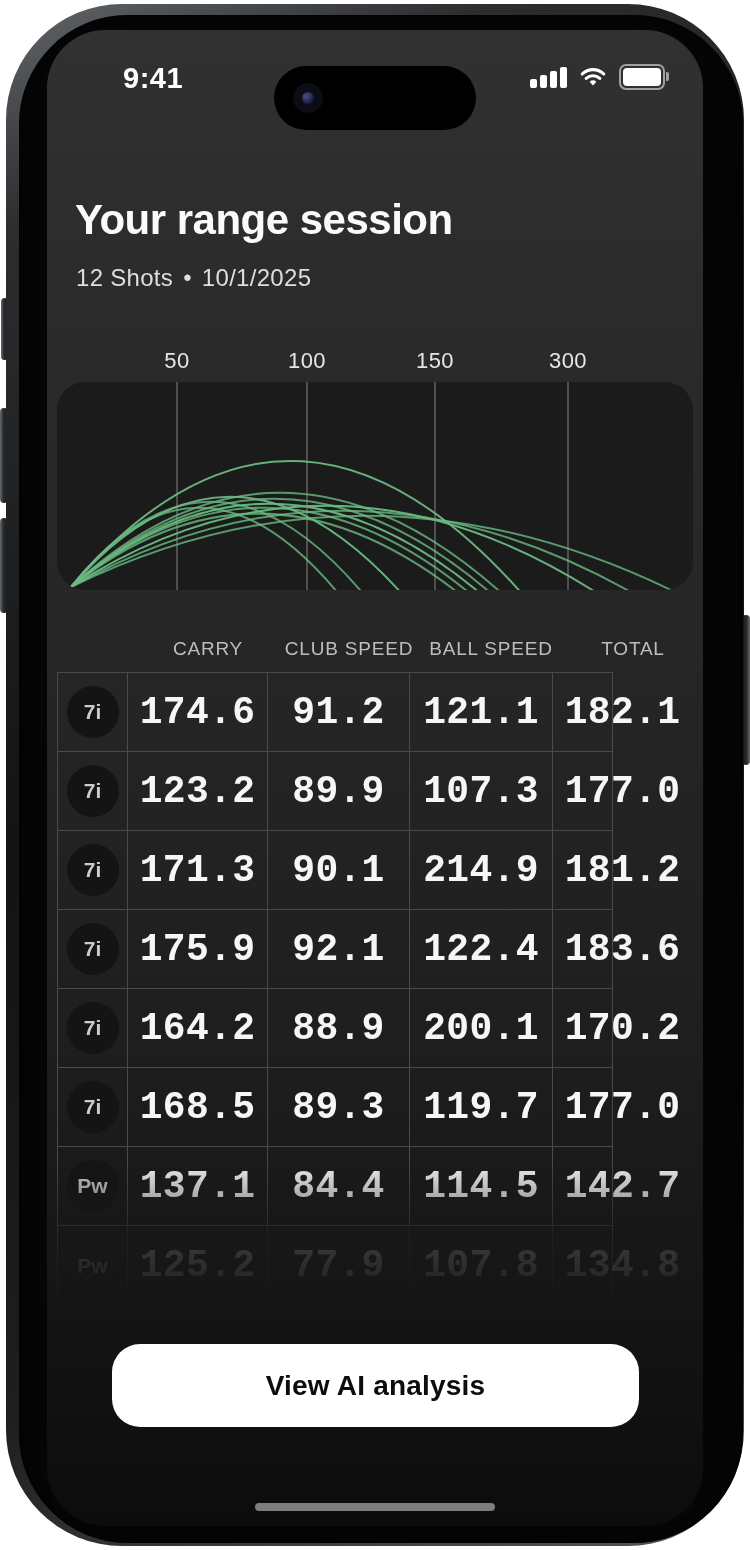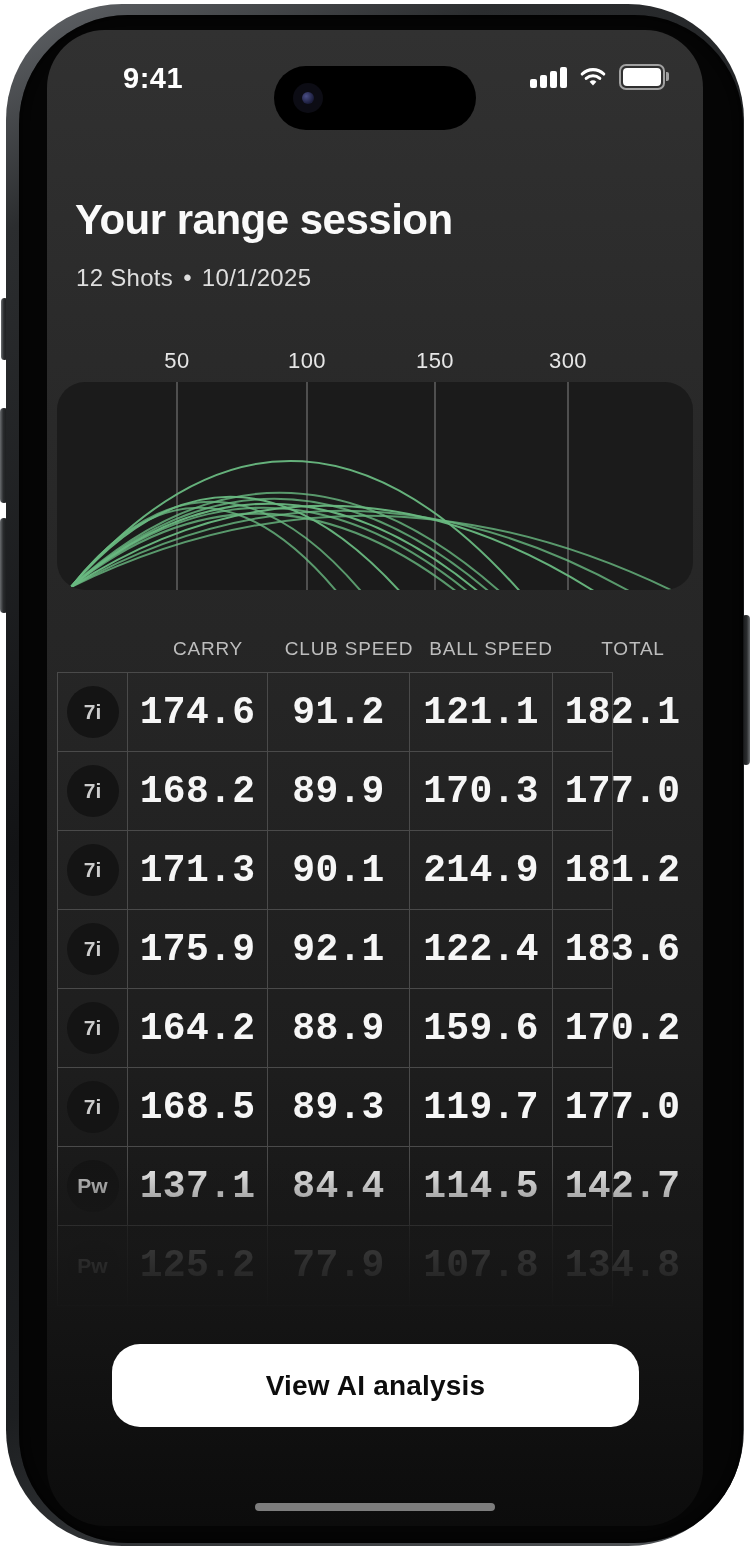--- a/index.html
+++ b/index.html
@@ -144,23 +144,23 @@
           </div>
           <div class="tcell num">174.6</div>
           <div class="tcell num">91.2</div>
           <div class="tcell num">121.1</div>
           <div class="tcell num">182.1</div>
         </div>
         <div class="trow">
           <div class="tcell">
             <div class="club-badge">7i</div>
           </div>
-          <div class="tcell num">168.2</div>
+          <div class="tcell num">123.2</div>
           <div class="tcell num">89.9</div>
-          <div class="tcell num">170.3</div>
+          <div class="tcell num">107.3</div>
           <div class="tcell num">177.0</div>
         </div>
         <div class="trow">
           <div class="tcell">
             <div class="club-badge">7i</div>
           </div>
           <div class="tcell num">171.3</div>
           <div class="tcell num">90.1</div>
           <div class="tcell num">214.9</div>
           <div class="tcell num">181.2</div>
@@ -173,21 +173,21 @@
           <div class="tcell num">92.1</div>
           <div class="tcell num">122.4</div>
           <div class="tcell num">183.6</div>
         </div>
         <div class="trow">
           <div class="tcell">
             <div class="club-badge">7i</div>
           </div>
           <div class="tcell num">164.2</div>
           <div class="tcell num">88.9</div>
-          <div class="tcell num">159.6</div>
+          <div class="tcell num">200.1</div>
           <div class="tcell num">170.2</div>
         </div>
         <div class="trow">
           <div class="tcell">
             <div class="club-badge">7i</div>
           </div>
           <div class="tcell num">168.5</div>
           <div class="tcell num">89.3</div>
           <div class="tcell num">119.7</div>
           <div class="tcell num">177.0</div>

